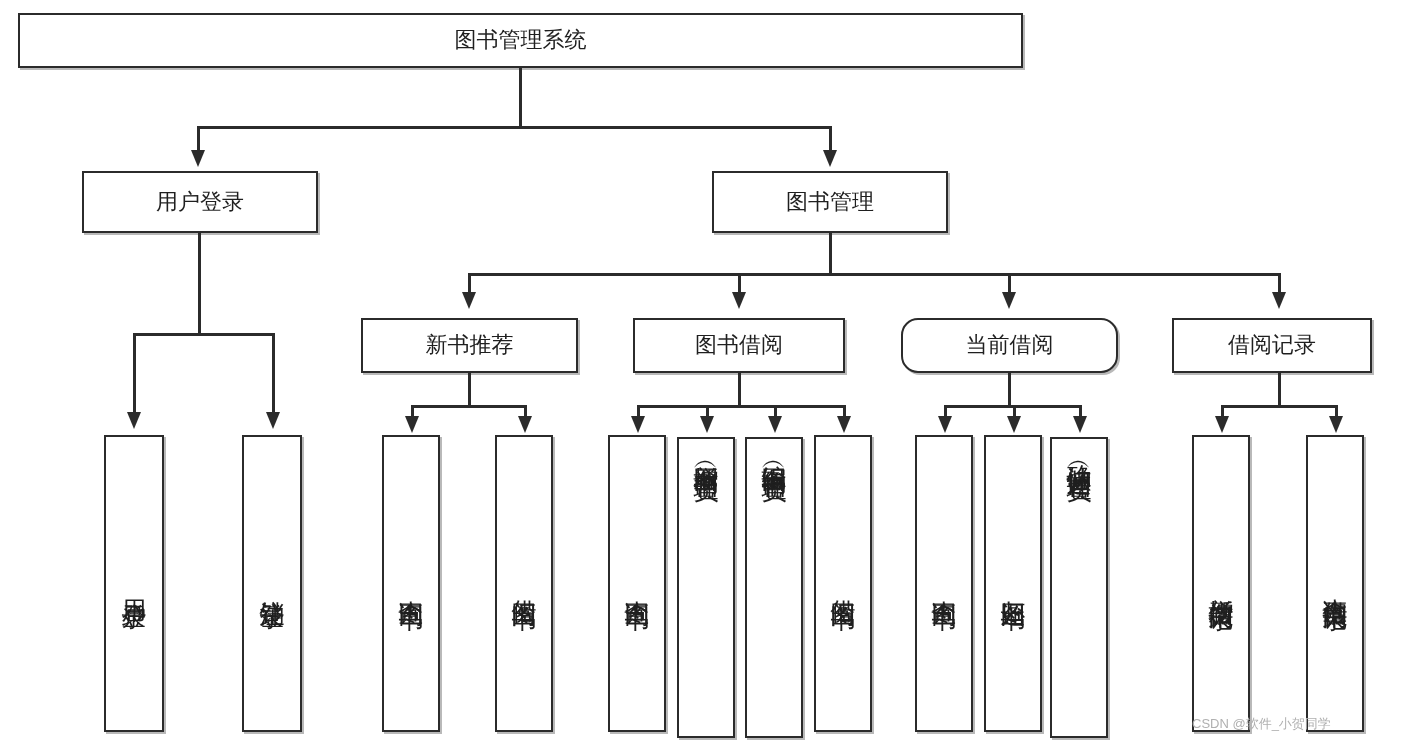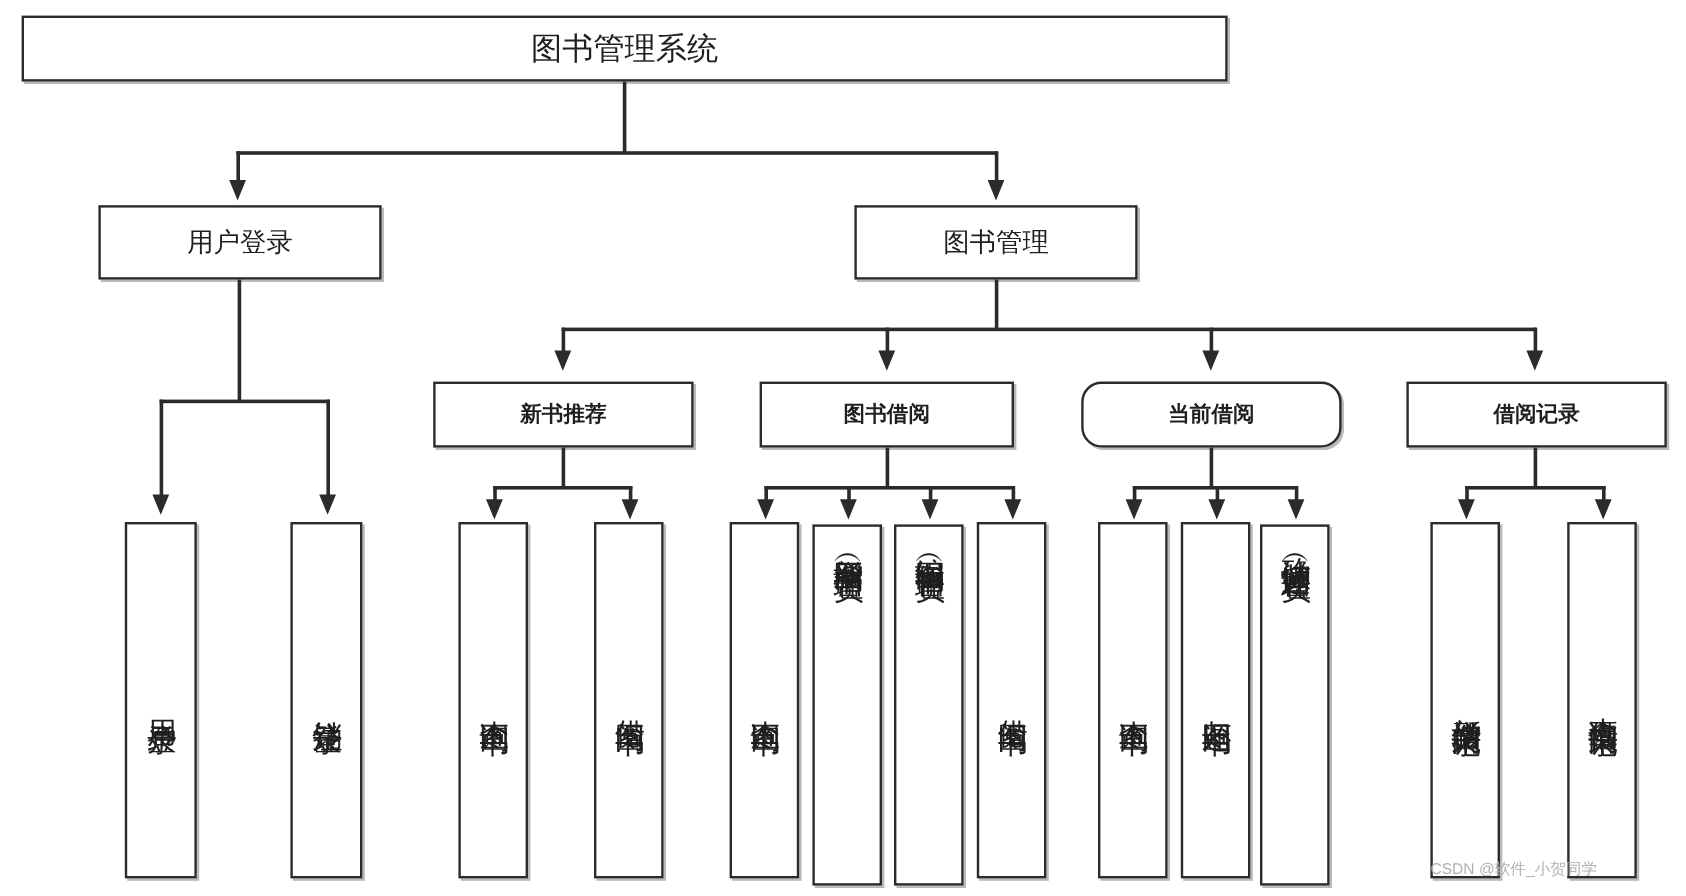--- a/index.html
+++ b/index.html
@@ -25,23 +25,23 @@
     align-items:center;
     justify-content:center;
   }
   .node .label{
     display:block;
     text-align:center;
     line-height:1.12;
     color:#1f1f1f;
     white-space:nowrap;
   }
-  .node.root .label{font-size:26px;}
+  .node.root .label{font-size:22px;}
   .node.lvl1 .label{font-size:22px;}
-  .node.lvl2 .label{font-size:18px;font-weight:bold;}
+  .node.lvl2 .label{font-size:22px;}
 
   
   .node.leaf{
     align-items:flex-start;
     justify-content:center;
     padding-top:6px;
   }
   .node.leaf.centered{align-items:center;padding-top:0;}
   .node.leaf .label{
     writing-mode:vertical-rl;
@@ -127,21 +127,21 @@
 
   <div class="node lvl2" style="left:361px; top:318px; width:217px; height:55px;">
     <span class="label">新书推荐</span>
   </div>
   <div class="node lvl2" style="left:633px; top:318px; width:212px; height:55px;">
     <span class="label">图书借阅</span>
   </div>
   <div class="node lvl2" style="left:901px; top:318px; width:217px; height:55px;border-radius:17px;">
     <span class="label">当前借阅</span>
   </div>
-  <div class="node lvl2" style="left:1172px; top:318px; width:217px; height:55px;">
+  <div class="node lvl2" style="left:1172px; top:318px; width:200px; height:55px;">
     <span class="label">借阅记录</span>
   </div>
 
   <div class="edge v" style="left:468px; top:373px; height:34px;"></div>
   <div class="edge h" style="left:411px; top:405px; width:116px;"></div>
   <div class="edge v" style="left:411px; top:405px; height:14px;"></div>
   <div class="arrow" style="left:405px; top:416px;"></div>
   <div class="edge v" style="left:524px; top:405px; height:14px;"></div>
   <div class="arrow" style="left:518px; top:416px;"></div>
 

